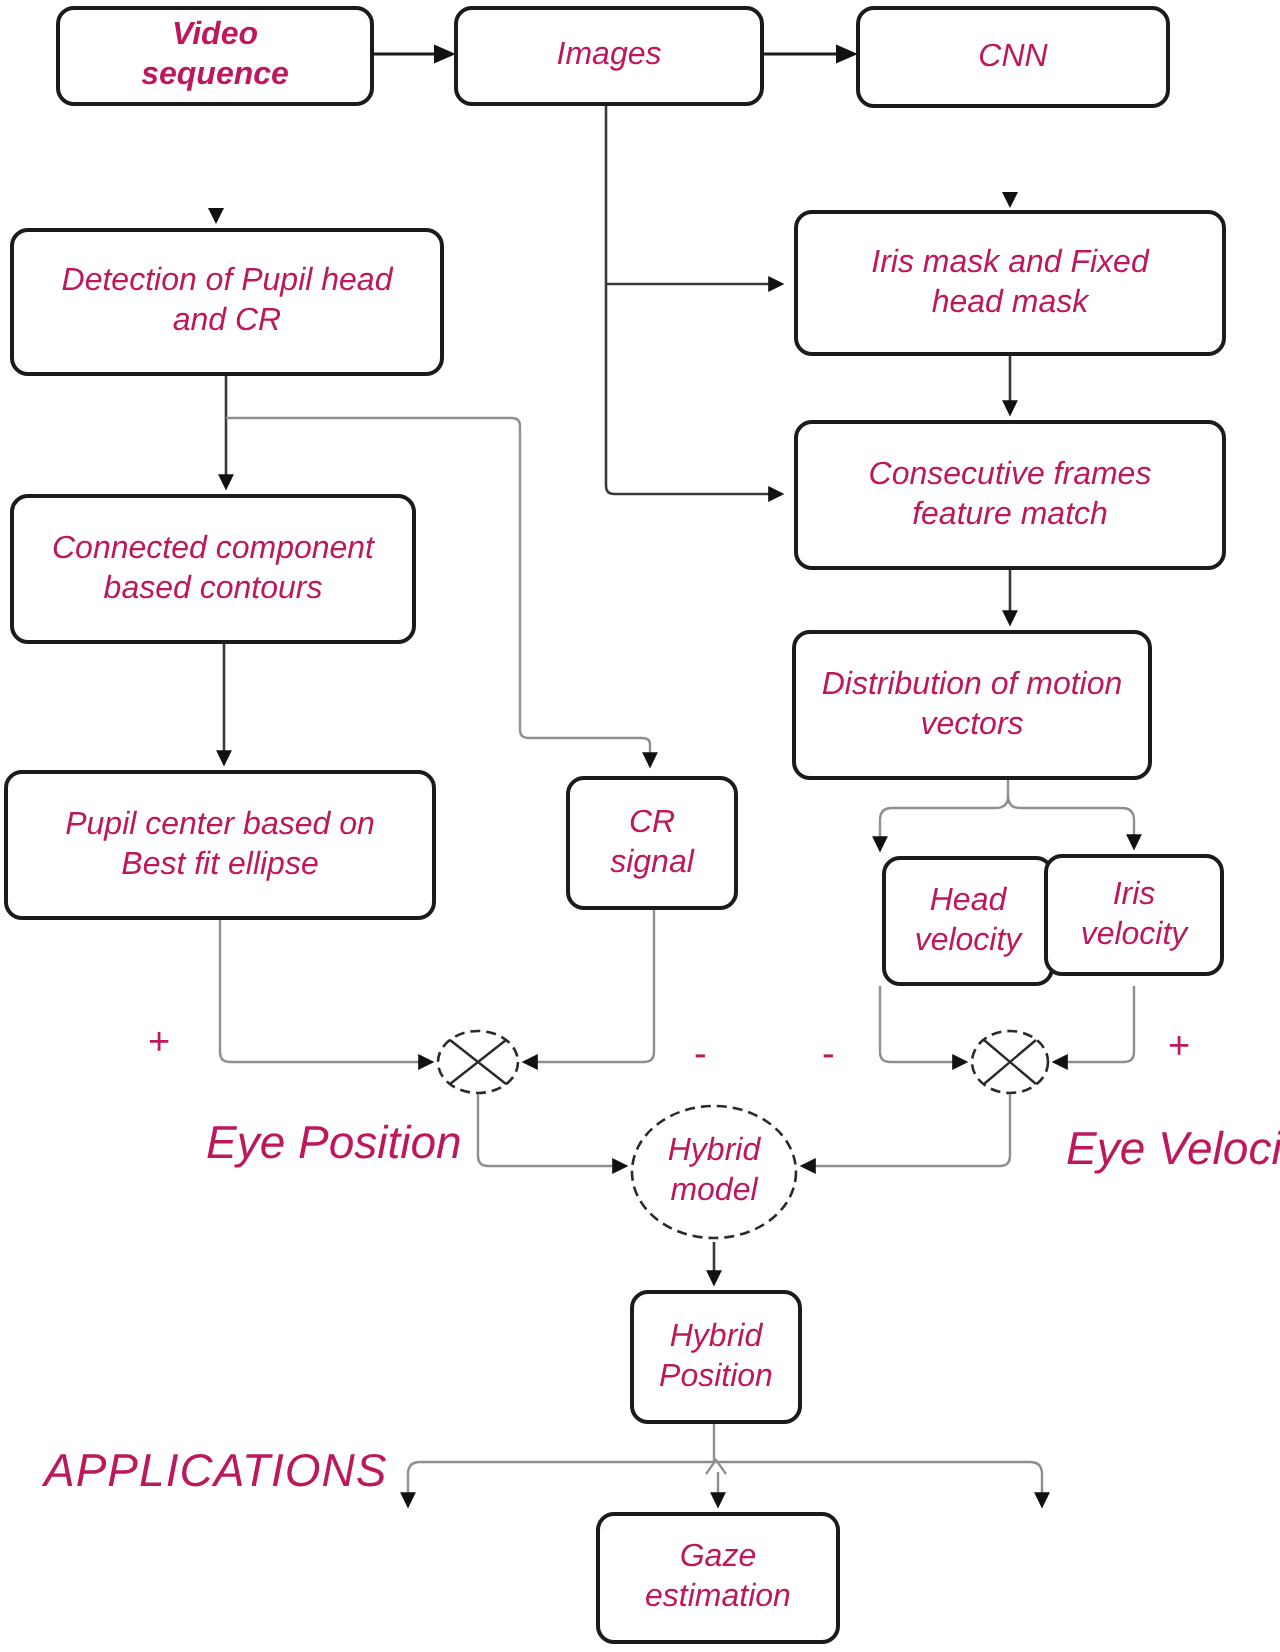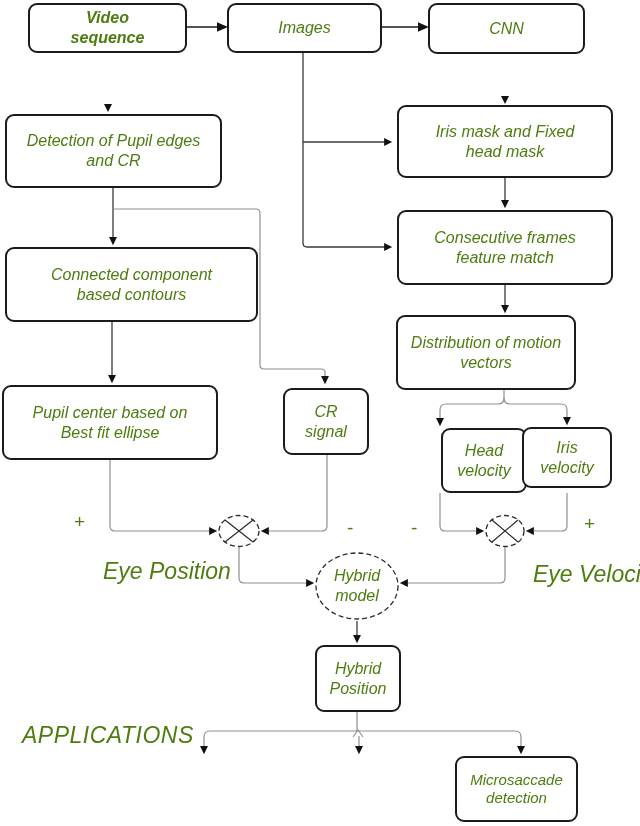--- a/index.html
+++ b/index.html
@@ -1,18 +1,18 @@
 <!DOCTYPE html>
 <html><head>
 <meta charset="utf-8">
 <style>
   html,body{margin:0;padding:0;background:#ffffff;}
   .canvas{
     position:relative;width:640px;height:826px;background:#ffffff;
-    font-family:"Liberation Sans",sans-serif;color:#4d7c0f;overflow:hidden;
+    font-family:"Liberation Sans",sans-serif;color:#be185d;overflow:hidden;
   }
   .connector-layer{position:absolute;left:0;top:0;width:640px;height:826px;}
   .node{
     position:absolute;box-sizing:border-box;border:2px solid #1b1b1b;border-radius:9px;
     background:#ffffff;display:flex;align-items:center;justify-content:center;
     text-align:center;font-style:italic;font-size:16px;line-height:1.22;
   }
   .node .lab{white-space:pre-line;}
   .ellipse-node{border:none;background:transparent;}
   .flabel{
@@ -21,21 +21,21 @@
   }
   .sign{
     position:absolute;font-style:normal;font-size:19px;font-weight:400;
     line-height:1;white-space:nowrap;
   }
   
   .n-video{left:28px;top:3px;width:159px;height:50px;font-weight:bold;}
   .n-images{left:227px;top:3px;width:155px;height:50px;}
   .n-cnn{left:428px;top:3px;width:157px;height:51px;}
   .n-detection{left:5px;top:114px;width:217px;height:74px;}
-  .n-connected{left:5px;top:247px;width:253px;height:75px;text-align:center;}
+  .n-connected{left:5px;top:247px;width:203px;height:75px;text-align:center;}
   .n-pupil{left:2px;top:385px;width:216px;height:75px;}
   .n-cr{left:283px;top:388px;width:86px;height:67px;}
   .n-irismask{left:397px;top:105px;width:216px;height:73px;}
   .n-consecutive{left:397px;top:210px;width:216px;height:75px;}
   .n-distribution{left:396px;top:315px;width:180px;height:75px;}
   .n-headvel{left:397px;top:428px;width:86px;height:65px;margin-left:44px;}
   .n-irisvel{left:522px;top:427px;width:90px;height:61px;}
   .n-hybridmodel{left:316px;top:554px;width:82px;height:64px;font-size:16px;}
   .n-hybridpos{left:315px;top:645px;width:86px;height:67px;}
   .n-smooth{left:141px;top:756px;width:123px;height:66px;}
@@ -153,21 +153,21 @@
     <span class="lab">Video
 sequence</span>
   </div>
   <div class="node n-images">
     <span class="lab">Images</span>
   </div>
   <div class="node n-cnn">
     <span class="lab">CNN</span>
   </div>
   <div class="node n-detection">
-    <span class="lab">Detection of Pupil edges
+    <span class="lab">Detection of Pupil head
 and CR</span>
   </div>
   <div class="node n-connected">
     <span class="lab">Connected component
 based contours</span>
   </div>
   <div class="node n-cr">
     <span class="lab">CR
 signal</span>
   </div>
@@ -196,23 +196,23 @@
 velocity</span>
   </div>
   <div class="node ellipse-node n-hybridmodel">
     <span class="lab">Hybrid
 model</span>
   </div>
   <div class="node n-hybridpos">
     <span class="lab">Hybrid
 Position</span>
   </div>
-  <div class="node n-micro">
-    <span class="lab">Microsaccade
-detection</span>
+  <div class="node n-gaze">
+    <span class="lab">Gaze
+estimation</span>
   </div>
 
   <div class="flabel lbl-eyepos">Eye Position</div>
   <div class="flabel lbl-eyevel">Eye Velocity</div>
   <div class="flabel lbl-apps">APPLICATIONS</div>
 
   <div class="sign sign-plus-left">+</div>
   <div class="sign sign-minus-cr">-</div>
   <div class="sign sign-minus-head">-</div>
   <div class="sign sign-plus-iris">+</div>

